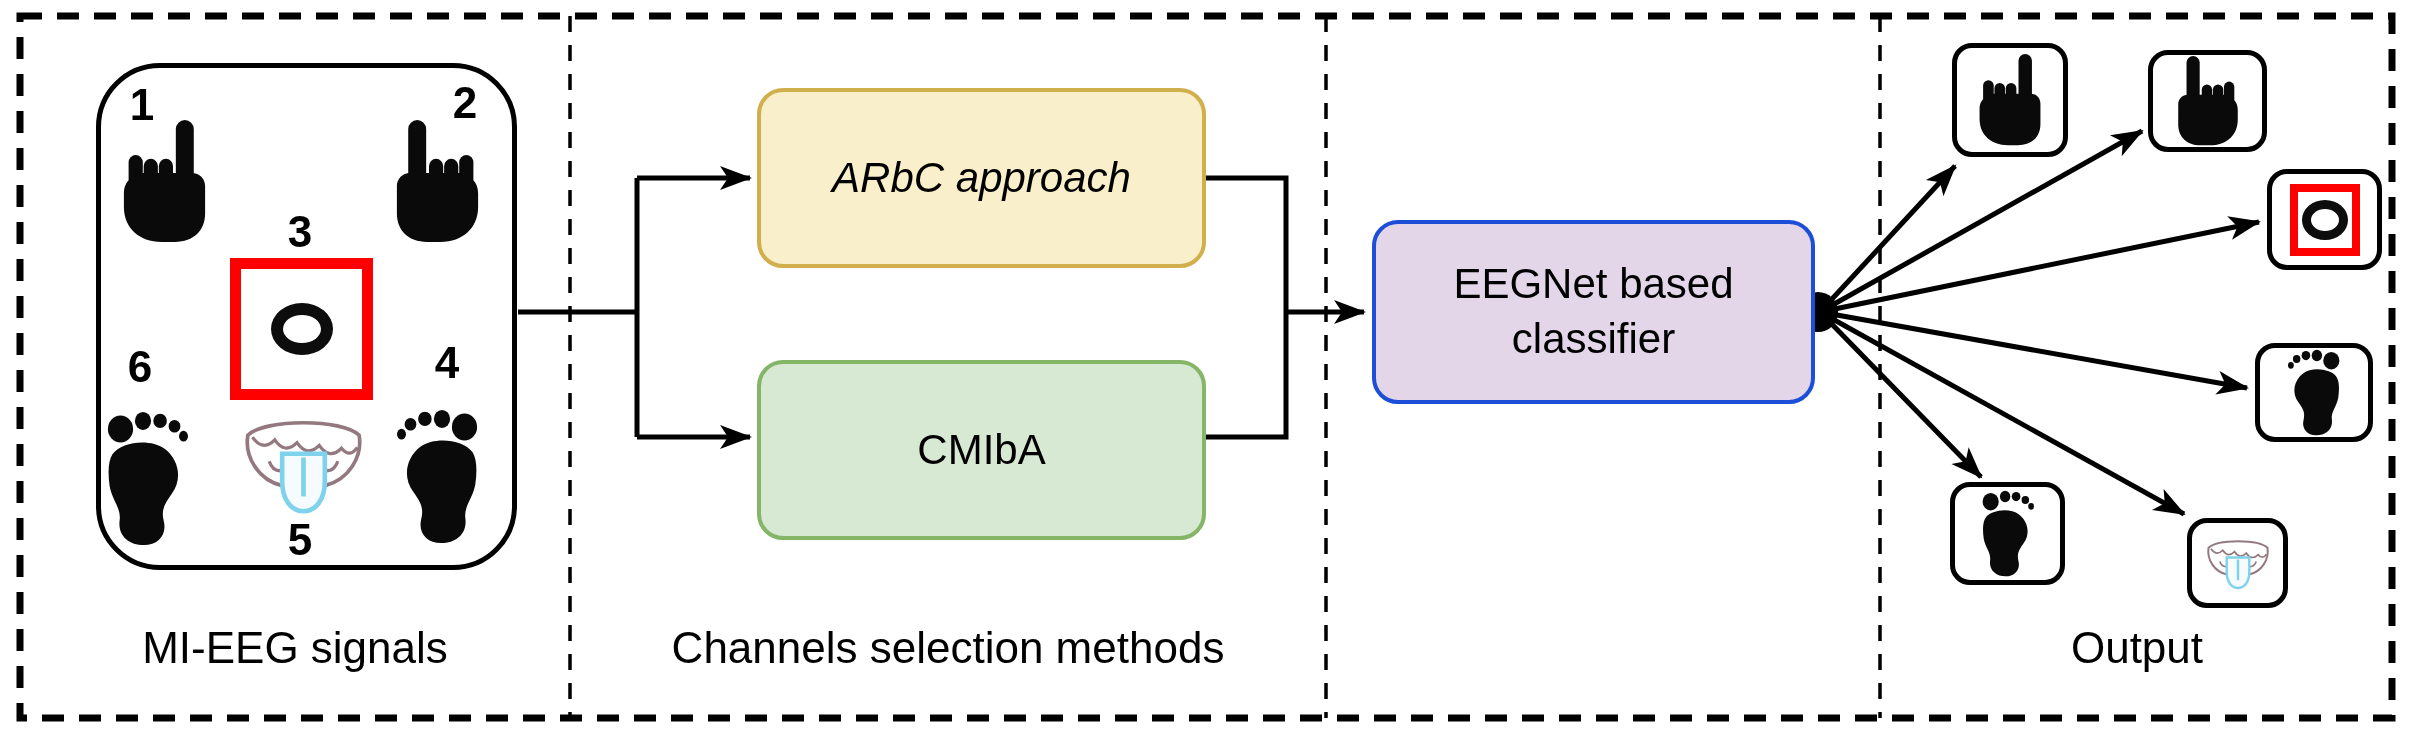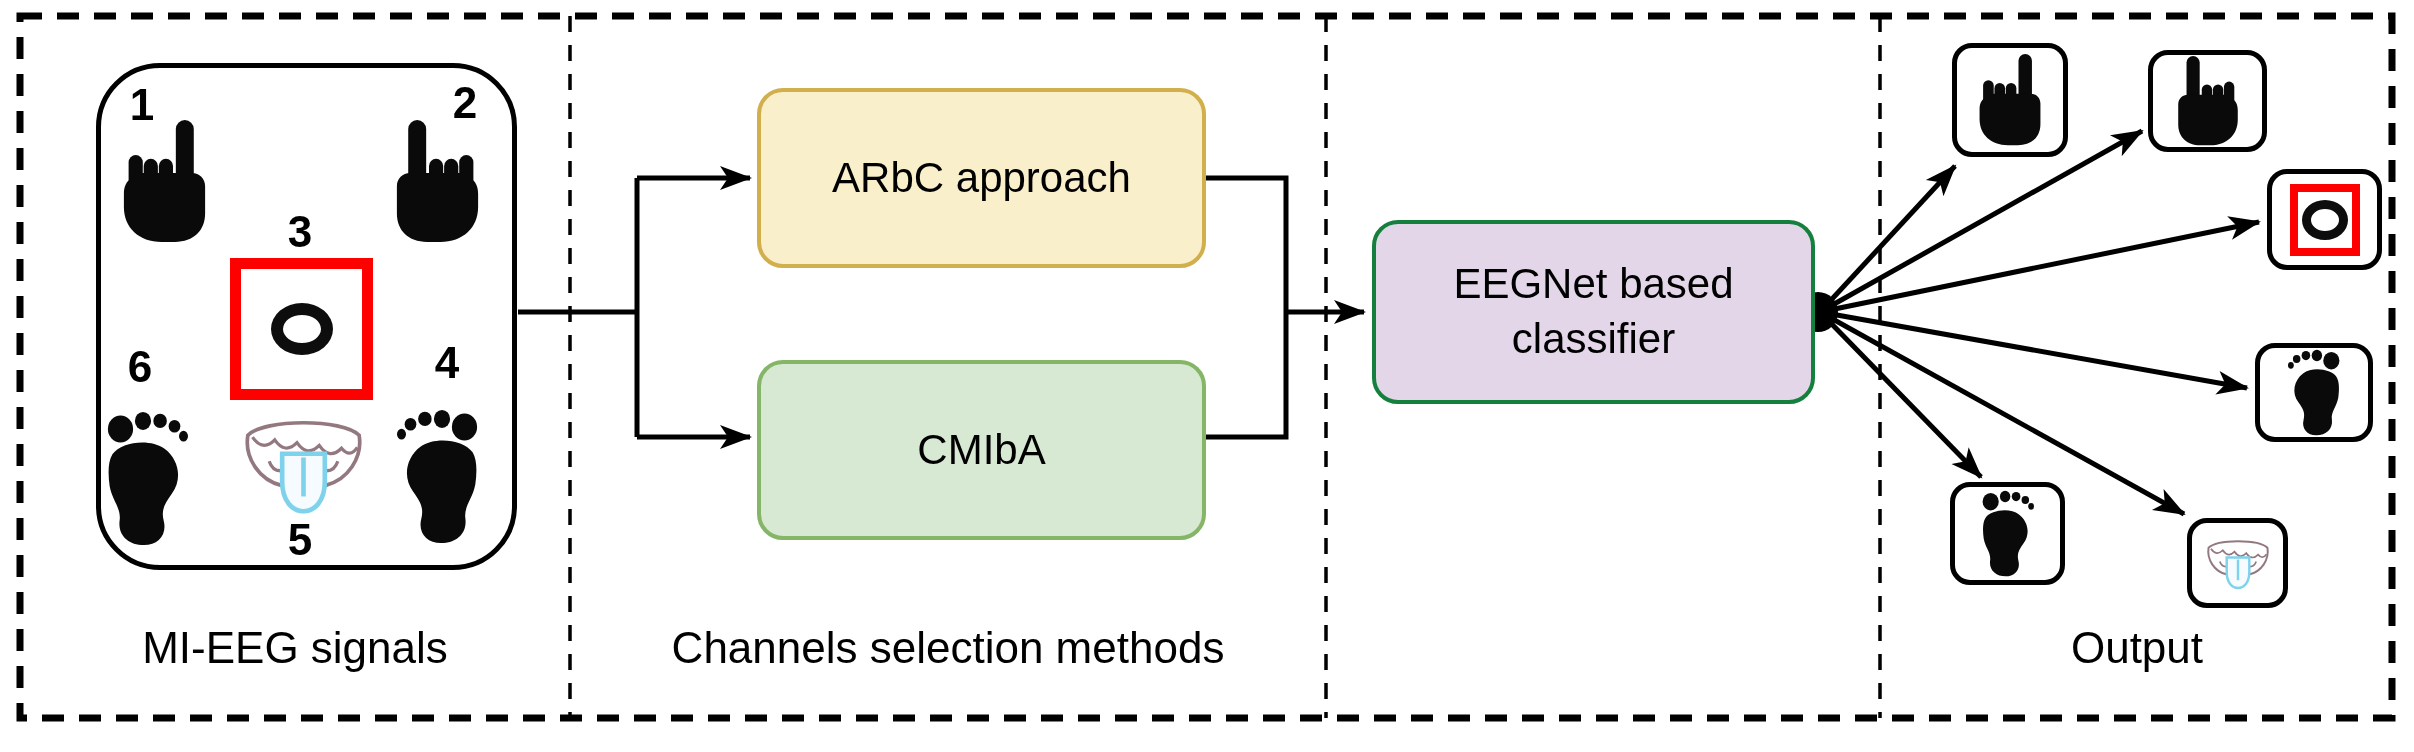--- a/index.html
+++ b/index.html
@@ -6,23 +6,23 @@
   .canvas{
     position:relative;width:2414px;height:752px;background:#ffffff;
     font-family:"Liberation Sans",sans-serif;color:#000;overflow:hidden;
   }
   .lines{position:absolute;left:0;top:0;width:2414px;height:752px;}
   .flowbox{
     position:absolute;box-sizing:border-box;border-radius:26px;
     display:flex;align-items:center;justify-content:center;text-align:center;
     font-size:42px;line-height:1.3;
   }
-  .flowbox.arbc{left:757px;top:88px;width:449px;height:180px;background:#FAEFCB;border:4px solid #D2AF4D;}
+  .flowbox.arbc{left:757px;top:88px;width:449px;height:180px;background:#FAEFCB;border:4px solid #D2AF4D;font-style:italic;}
   .flowbox.cmiba{left:757px;top:360px;width:449px;height:180px;background:#D7E8D3;border:4px solid #85B567;}
-  .flowbox.eegnet{left:1372px;top:220px;width:443px;height:184px;background:#E2D6E8;border:4px solid #15803d;}
+  .flowbox.eegnet{left:1372px;top:220px;width:443px;height:184px;background:#E2D6E8;border:4px solid #1d4ed8;}
   .stim-panel{
     position:absolute;box-sizing:border-box;left:96px;top:63px;width:421px;height:507px;
     background:#fff;border:5px solid #000;border-radius:64px;
   }
   .num{position:absolute;font-weight:bold;font-size:44px;transform:translate(-50%,-50%);}
   .icon{position:absolute;}
   .mirror{transform:scaleX(-1);}
   .stim-square{
     position:absolute;box-sizing:border-box;background:#fff;border:11px solid #FF0000;
     display:flex;align-items:center;justify-content:center;

